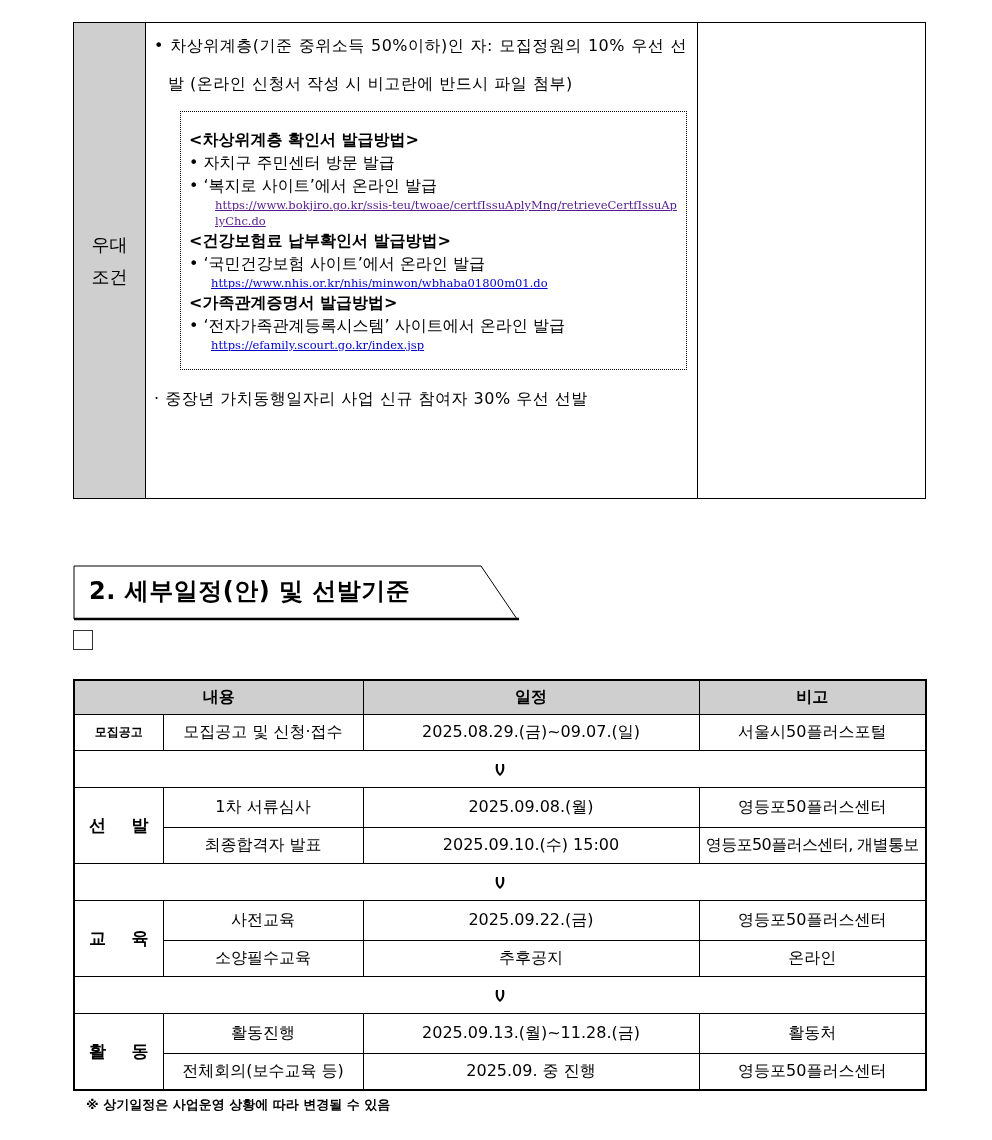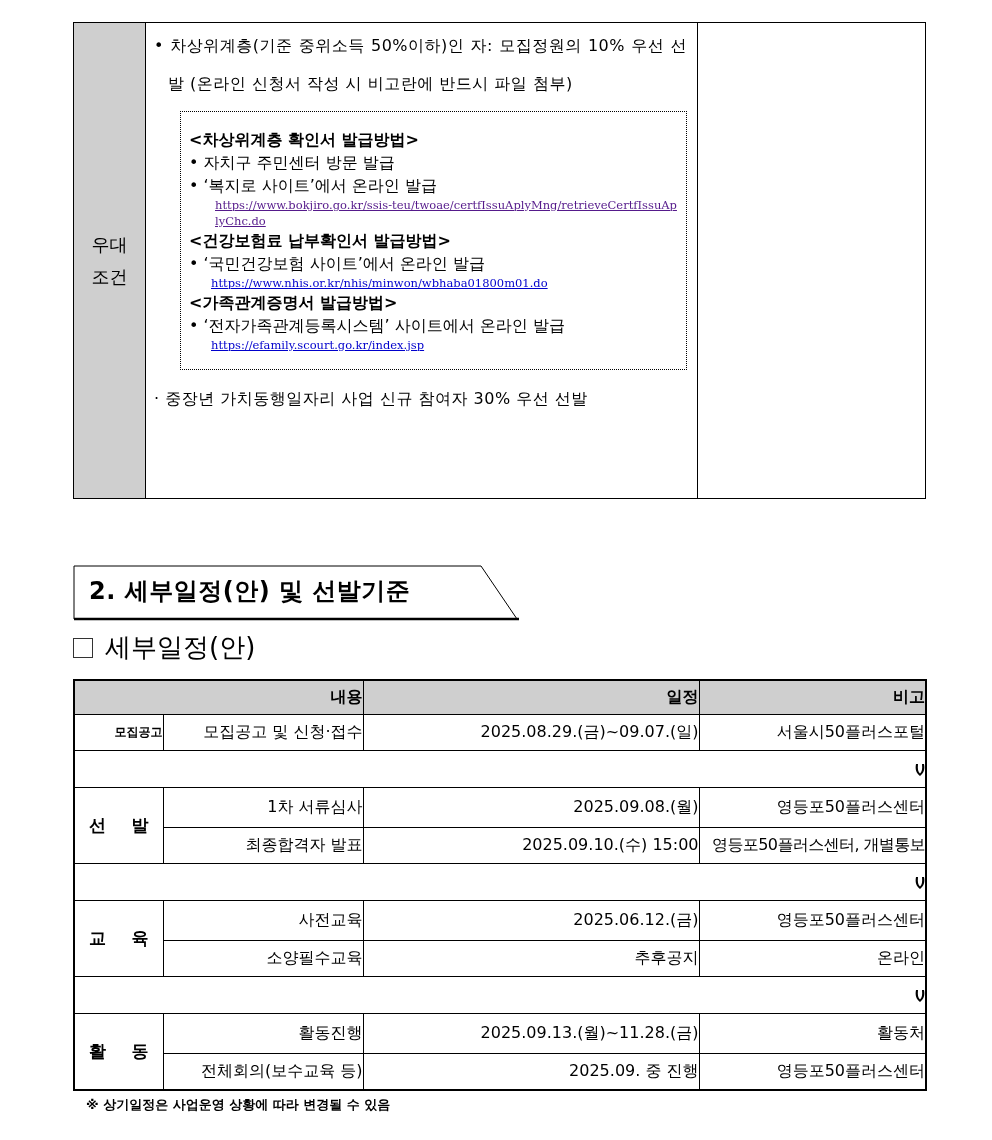--- a/index.html
+++ b/index.html
@@ -23,21 +23,21 @@
 
   
   .sec-wrap { position: absolute; left: 73px; top: 565px; width: 446px; height: 56px; }
   .sec-wrap svg { position: absolute; left: 0; top: 0; }
   .sec-title { position: absolute; left: 16px; top: 10px; font-size: 24px; font-weight: bold; letter-spacing: 0.5px; }
   .sub-title { position: absolute; left: 73px; top: 630px; font-size: 26px; display: flex; align-items: center; gap: 12px; }
   .sub-title .box { width: 20px; height: 20px; border: 1.5px solid #333; display: inline-block; box-sizing: border-box; }
 
   
   .t2 { position: absolute; left: 73px; top: 679px; width: 852px; border-collapse: collapse; table-layout: fixed; border: 2px solid #000; }
-  .t2 td, .t2 th { border: 1px solid #000; text-align: right; font-size: 16px; padding: 0; }
+  .t2 td, .t2 th { border: 1px solid #000; text-align: center; font-size: 16px; padding: 0; }
   .t2 th { background: #cfcfcf; height: 33px; font-weight: bold; }
   .t2 .r-single { height: 36px; }
   .t2 .r-arrow { height: 37px; }
   .t2 .r-pair { height: 40px; }
   .t2 .grp { font-weight: bold; font-size: 12px; }
   .t2 .grp-spread { display: flex; justify-content: space-between; padding: 0 14px 0 14px; font-weight: bold; font-size: 17px; }
   .arrow { display: inline-block; width: 10px; height: 14px; vertical-align: middle; }
 
   .note { position: absolute; left: 86px; top: 1096px; font-size: 13px; font-weight: bold; }
 </style>
@@ -88,21 +88,20 @@
 <div class="sec-wrap">
   <svg width="446" height="56" viewBox="0 0 446 56">
     <polyline points="1,54 1,1 408,1 444,54" fill="none" stroke="#000" stroke-width="1"></polyline>
     <line x1="1" y1="54" x2="446" y2="54" stroke="#000" stroke-width="2.5"></line>
   </svg>
   <div class="sec-title">2. 세부일정(안) 및 선발기준</div>
 </div>
 
 <div class="sub-title">
   <span class="box"></span>
-  <span>세부일정(안)</span>
 </div>
 
 <table class="t2">
   <colgroup>
       <col style="width:89px">
       <col style="width:200px">
       <col style="width:336px">
       <col style="width:227px">
     </colgroup>
   <tbody>
@@ -151,21 +150,21 @@
   </tr>
 
   <tr class="r-pair">
     <td rowspan="2">
       <div class="grp-spread">
             <span>교</span>
             <span>육</span>
           </div>
     </td>
     <td>사전교육</td>
-    <td>2025.06.12.(금)</td>
+    <td>2025.09.22.(금)</td>
     <td>영등포50플러스센터</td>
   </tr>
   <tr class="r-single">
     <td>소양필수교육</td>
     <td>추후공지</td>
     <td>온라인</td>
   </tr>
   <tr class="r-arrow">
     <td colspan="4">
       <svg class="arrow" viewBox="0 0 10 14">

